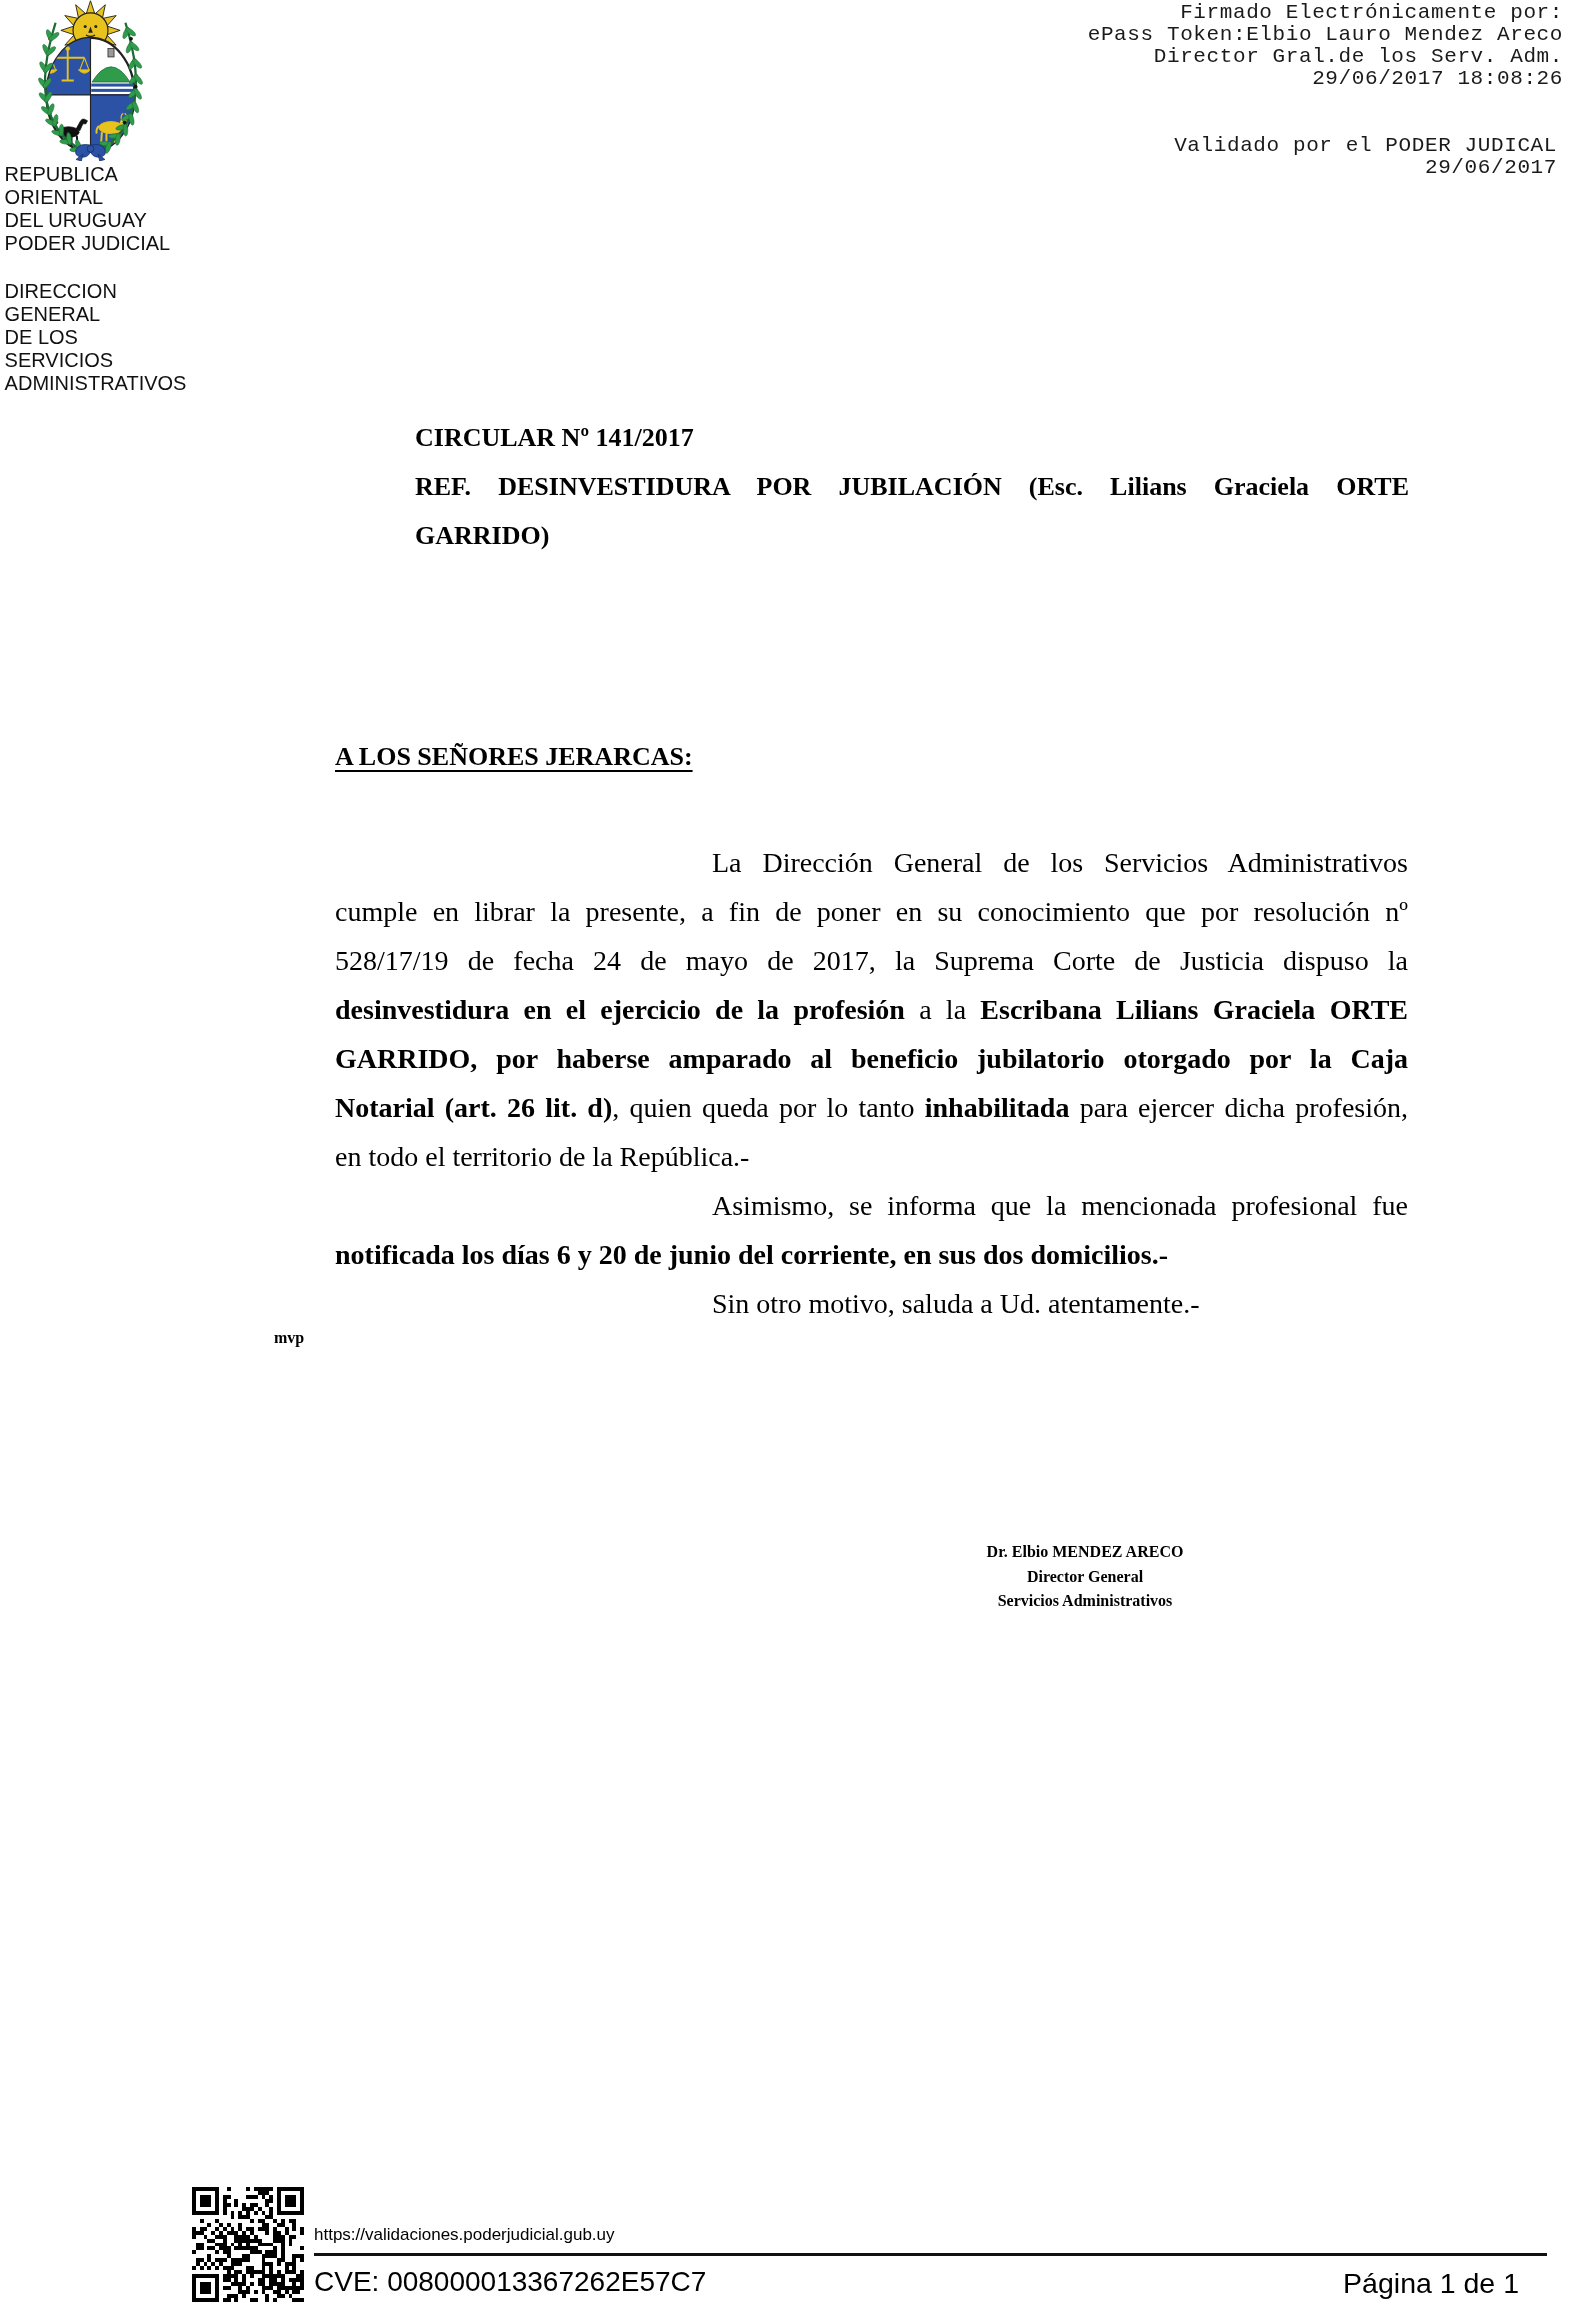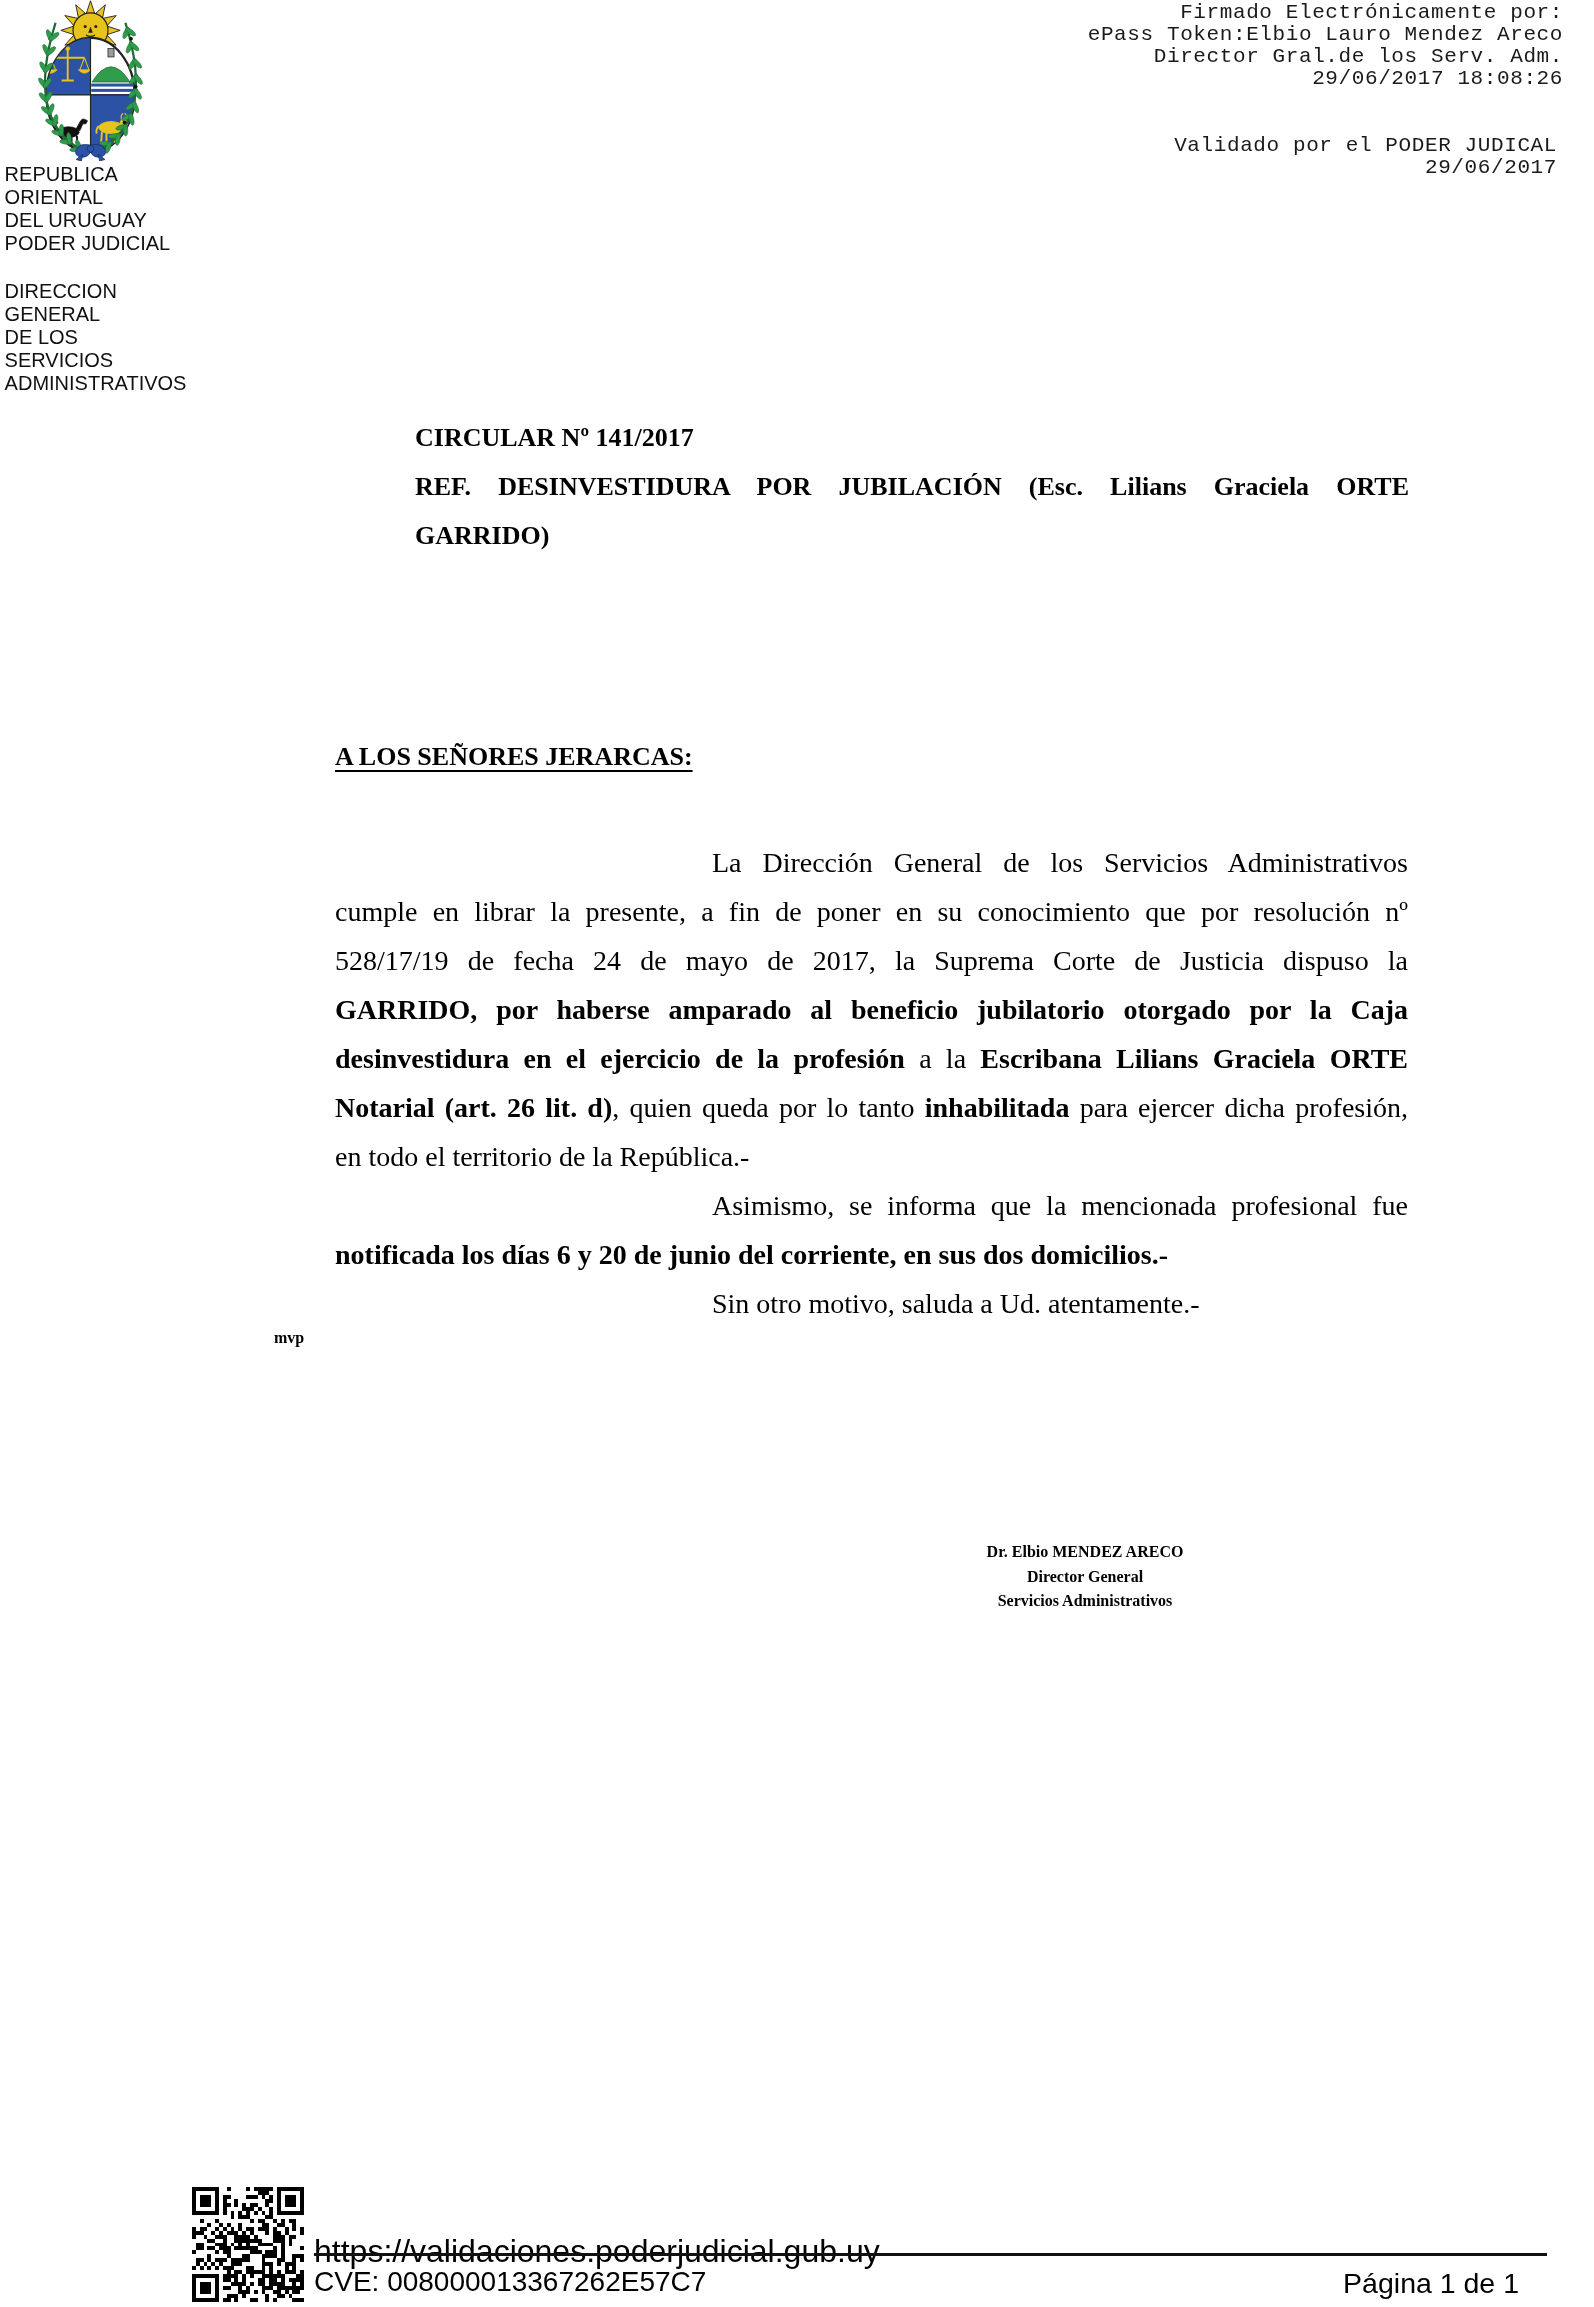--- a/index.html
+++ b/index.html
@@ -34,21 +34,21 @@
               text-underline-offset:5.4px;}
   #body-text{position:absolute;left:335px;top:838px;width:1073px;}
   .indent{padding-left:377px;}
   #initials{position:absolute;left:274px;top:1329px;font-size:16px;font-weight:bold;text-align:center;}
   #signature-block{position:absolute;left:931px;top:1540px;width:308px;text-align:center;
                    font-weight:bold;font-size:16px;line-height:24.6px;}
 
   
   #qr{position:absolute;left:192px;top:2187px;width:112px;height:115px;}
   #validation-url{position:absolute;left:314px;top:2219px;
-                  font-family:"Liberation Sans", sans-serif;font-size:32px;line-height:32px;color:#000;margin-top:16px;}
+                  font-family:"Liberation Sans", sans-serif;font-size:17px;line-height:32px;color:#000;}
   #footer-rule{position:absolute;left:314px;top:2253px;width:1233px;height:3.1px;background:#111;}
   #cve{position:absolute;left:314px;top:2264px;
        font-family:"Liberation Sans", sans-serif;font-size:28px;line-height:35px;}
   #page-indicator{position:absolute;left:1230px;top:2266px;width:289px;text-align:right;
        font-family:"Liberation Sans", sans-serif;font-size:28.5px;line-height:35px;}
 </style>
 </head>
 <body>
 
 <div id="page">
@@ -226,22 +226,22 @@
       <div class="serif-line wrapless"><span class="bold">GARRIDO)</span></div>
     </div>
 
 
   <div id="salutation">A LOS SEÑORES JERARCAS:</div>
 
   <div id="body-text">
       <div class="serif-line jst indent"><span>La Dirección General de los Servicios Administrativos</span></div>
       <div class="serif-line jst"><span>cumple en librar la presente, a fin de poner en su conocimiento que por resolución nº</span></div>
       <div class="serif-line jst"><span>528/17/19 de fecha 24 de mayo de 2017, la Suprema Corte de Justicia dispuso la</span></div>
+      <div class="serif-line jst"><span class="bold">desinvestidura en el ejercicio de la profesión</span><span> a la </span><span class="bold">Escribana Lilians Graciela ORTE</span></div>
       <div class="serif-line jst"><span class="bold">GARRIDO, por haberse amparado al beneficio jubilatorio otorgado por la Caja</span></div>
-      <div class="serif-line jst"><span class="bold">desinvestidura en el ejercicio de la profesión</span><span> a la </span><span class="bold">Escribana Lilians Graciela ORTE</span></div>
       <div class="serif-line jst"><span class="bold">Notarial (art. 26 lit. d)</span><span>, quien queda por lo tanto </span><span class="bold">inhabilitada</span><span> para ejercer dicha profesión,</span></div>
       <div class="serif-line wrapless"><span>en todo el territorio de la República.-</span></div>
       <div class="serif-line jst indent"><span>Asimismo, se informa que la mencionada profesional fue</span></div>
       <div class="serif-line wrapless"><span class="bold">notificada los días 6 y 20 de junio del corriente, en sus dos domicilios.-</span></div>
       <div class="serif-line wrapless indent"><span>Sin otro motivo, saluda a Ud. atentamente.-</span></div>
     </div>
 
   <div id="initials">mvp</div>
 
   <div id="signature-block">

